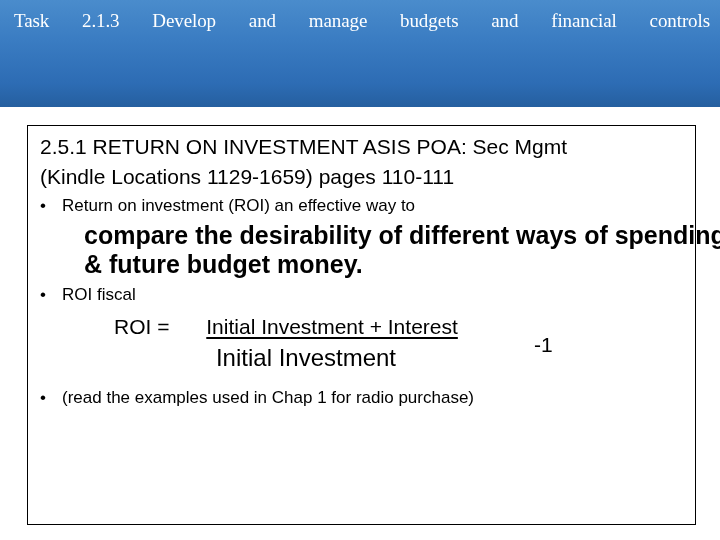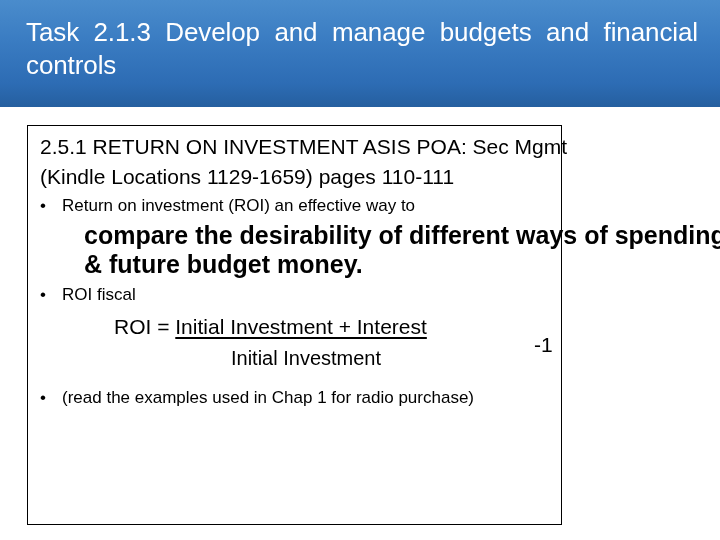--- a/index.html
+++ b/index.html
@@ -21,44 +21,45 @@
     left: 0;
     top: 0;
     width: 720px;
     height: 107px;
     background: linear-gradient(180deg, #4a8ccc 0%, #3a7cc2 38%, #2d6cb4 78%, #255f9f 100%);
     box-sizing: border-box;
     padding: 4px 10px 0 14px;
   }
   #header-title {
     color: #ffffff;
-    font-size: 26px;
+    font-size: 19px;
     line-height: 33px;
     text-align: justify;
     text-align-last: left;
     letter-spacing: -0.1px;
-    margin: 12px;
+    margin: 0;
     word-spacing: 0.5px;
+    font-family: Liberation Serif, serif;
   }
   #header-title .b { font-weight: bold; }
   .hdr-line {
     display: block;
     text-align: justify;
     text-align-last: justify;
   }
   .hdr-line.last {
     text-align-last: left;
   }
 
   
   #content-box {
     position: absolute;
     left: 27px;
     top: 125px;
-    width: 535px;
+    width: 669px;
     height: 400px;
     border: 1.6px solid #000000;
     box-sizing: border-box;
     background: #ffffff;
     padding: 6px 8px 0 8px;
   }
 
   .body-line {
     color: #000000;
     font-size: 21px;
@@ -108,33 +109,34 @@
     justify-content: flex-start;
     padding-left: 78px;
     font-size: 21px;
     line-height: 32px;
   }
   #formula-lhs { white-space: pre; }
   #formula-numerator {
     text-decoration: underline;
     text-underline-offset: 3px;
     white-space: pre;
+    margin-left: 31px;
   }
   #formula-minus-one {
     position: absolute;
     left: 498px;
     top: 22px;
     font-size: 21px;
     line-height: 24px;
   }
   #formula-denominator {
     text-align: center;
     width: 430px;
     margin-left: 55px;
-    font-size: 20px;
+    font-size: 24px;
     line-height: 30px;
     white-space: pre;
   }
 </style>
 </head>
 <body>
 
 <div id="header-banner">
   <div id="header-title">
     <span class="hdr-line">Task 2.1.3 Develop and manage budgets and financial controls</span>

